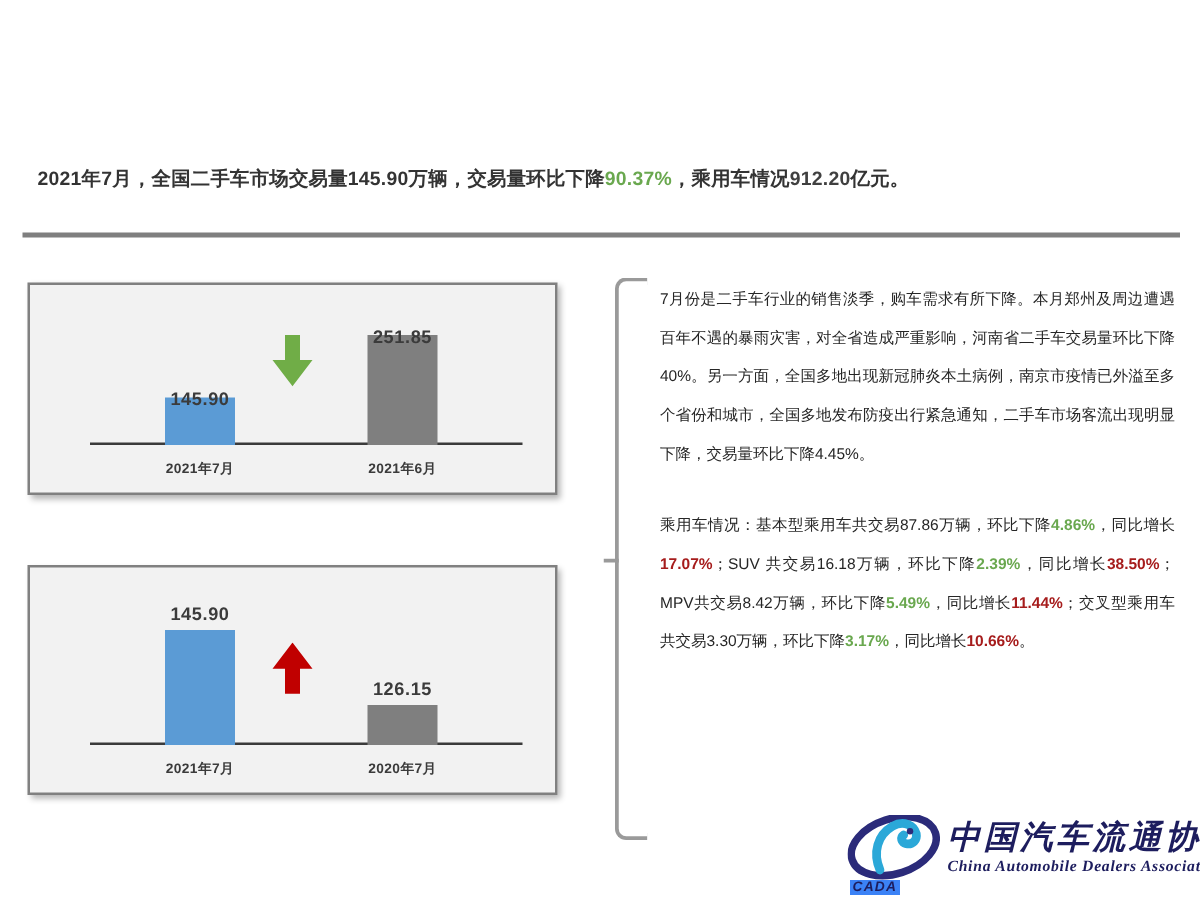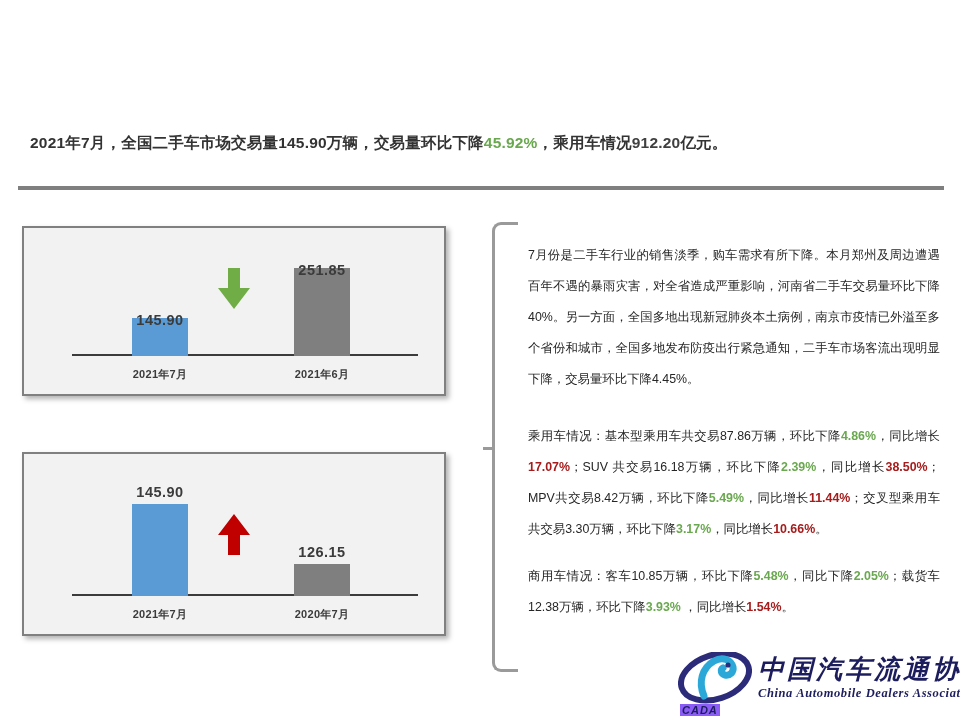--- a/index.html
+++ b/index.html
@@ -179,21 +179,21 @@
   
   .body-text {
     position: absolute;
     left: 528px; top: 224px;
     width: 412px;
     font-size: 12.4px;
     line-height: 31px;
     color: #262626;
     text-align: justify;
   }
-  .body-text p { margin: 16px 0 0 0; text-indent: 0; }
+  .body-text p { margin: 0 0 0 0; text-indent: 0; }
   .body-text p.gap { margin-top: 26px; }
   .body-text b { font-weight: bold; }
 
   
   .logo {
     position: absolute;
     right: 14px; bottom: 6px;
     width: 268px; height: 66px;
   }
   .logo-mark {
@@ -209,32 +209,32 @@
   .logo-en {
     position: absolute; left: 80px; top: 38px;
     font-family: "Liberation Serif", "DejaVu Serif", serif;
     font-size: 12.5px; font-style: italic; font-weight: bold;
     color: #1d1d5e; letter-spacing: .6px; white-space: nowrap;
   }
   .logo-cada {
     position: absolute; left: 2px; bottom: -2px;
     font-size: 11px; font-weight: bold; font-style: italic;
     color: #1d1d5e; letter-spacing: 1px;
-    background: #8b5cf6;
+    background: #3b82f6;
     padding: 0 2px;
   }
 </style>
 </head>
 <body>
 
 <div id="slide">
 
 
   <div class="summary-line">
-    <span>2021年7月，全国二手车市场交易量145.90万辆，交易量环比下降</span><span class="hl-green">45.92%</span><span>，乘用车情况</span><span class="hl-orange">912.20</span><span>亿元。</span>
+    <span>2021年7月，全国二手车市场交易量145.90万辆，交易量环比下降</span><span class="hl-green">90.37%</span><span>，乘用车情况</span><span class="hl-orange">912.20</span><span>亿元。</span>
   </div>
 
   <div class="divider"></div>
 
   <div class="chart-card" id="chart-1">
     <div class="plot">
 
       <div class="axis-line"></div>
 
       <div class="bar blue" style="left:108px; width:56px; height:38px;"></div>
@@ -279,21 +279,20 @@
   <div class="bracket">
     <div class="bracket-tick"></div>
   </div>
 
   <div class="body-text">
 
     <p><span>7月份是二手车行业的销售淡季，购车需求有所下降。本月郑州及周边遭遇百年不遇的暴雨灾害，对全省造成严重影响，河南省二手车交易量环比下降40%。另一方面，全国多地出现新冠肺炎本土病例，南京市疫情已外溢至多个省份和城市，全国多地发布防疫出行紧急通知，二手车市场客流出现明显下降，交易量环比下降4.45%。</span></p>
 
     <p class="gap"><span>乘用车情况：基本型乘用车共交易87.86万辆，环比下降</span><b class="hl-green">4.86%</b><span>，同比增长</span><b class="hl-red">17.07%</b><span>；SUV 共交易16.18万辆，环比下降</span><b class="hl-green">2.39%</b><span>，同比增长</span><b class="hl-red">38.50%</b><span>；MPV共交易8.42万辆，环比下降</span><b class="hl-green">5.49%</b><span>，同比增长</span><b class="hl-red">11.44%</b><span>；交叉型乘用车共交易3.30万辆，环比下降</span><b class="hl-green">3.17%</b><span>，同比增长</span><b class="hl-red">10.66%</b><span>。</span></p>
 
-    <p><span>商用车情况：客车10.85万辆，环比下降</span><b class="hl-green">5.48%</b><span>，同比下降</span><b class="hl-green">2.05%</b><span>；载货车12.38万辆，环比下降</span><b class="hl-green">3.93%</b><span> ，同比增长</span><b class="hl-red">1.54%</b><span>。</span></p>
 
   </div>
 
   <div class="logo">
     <svg class="logo-mark" viewBox="0 0 74 54">
       <ellipse cx="37" cy="25" rx="35" ry="22" fill="none" stroke="#2b2b7a" stroke-width="6" transform="rotate(-18 37 25)"></ellipse>
       <path d="M26 44 C20 30 24 16 36 9 C45 4 53 8 55 15 C56 20 52 24 47 23 C43 22 42 18 45 16" fill="none" stroke="#2ba8d8" stroke-width="7" stroke-linecap="round"></path>
       <circle cx="50" cy="13" r="2.6" fill="#2b2b7a"></circle>
     </svg>
     <div class="logo-cn">中国汽车流通协会</div>

